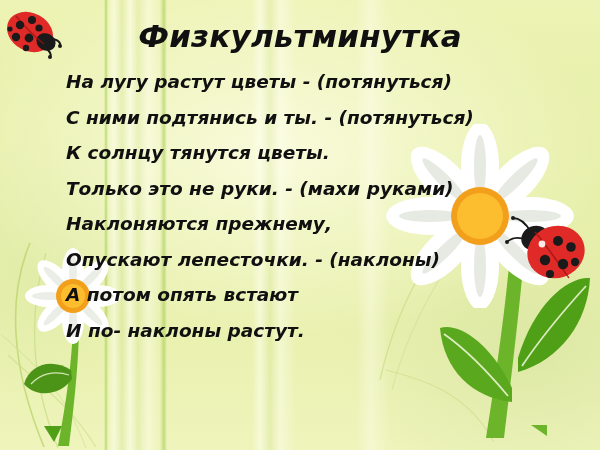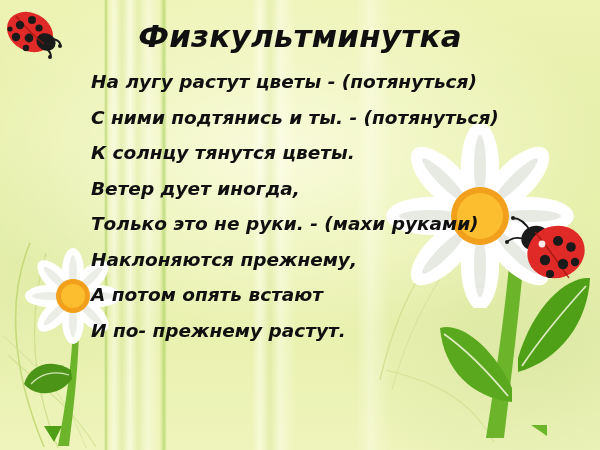--- a/index.html
+++ b/index.html
@@ -114,21 +114,20 @@
     z-index: 6;
   }
   .line {
     font-family: "DejaVu Sans", sans-serif;
     font-style: italic;
     font-weight: 700;
     font-size: 18.5px;
     line-height: 35.5px;
     color: #101010;
     white-space: pre;
-    margin-left: 25px;
   }
 </style>
 </head>
 <body>
 
 <div class="slide">
 
   <div class="bg-wash"></div>
   <div class="bg-stripes"></div>
   <div class="bg-stripes-2"></div>
@@ -287,25 +286,25 @@
     <circle cx="22" cy="40" r="3.2" fill="#1a1a1a"></circle>
     <circle cx="6" cy="21" r="2.6" fill="#1a1a1a"></circle>
   </svg>
 
   <div class="title">Физкультминутка</div>
 
   <div class="lines">
     <div class="line">На лугу растут цветы - (потянуться)</div>
     <div class="line">С ними подтянись и ты. - (потянуться)</div>
     <div class="line">К солнцу тянутся цветы.</div>
-    <div class="line">Ветер дует иногда,</div>
     <div class="line">Только это не руки. - (махи руками)</div>
     <div class="line">Наклоняются прежнему,</div>
+    <div class="line">Опускают лепесточки. - (наклоны)</div>
     <div class="line">А потом опять встают</div>
-    <div class="line">И по- прежнему растут.</div>
+    <div class="line">И по- наклоны растут.</div>
   </div>
 
   <svg class="art" style="left:42px; top:424px; width:26px; height:20px;" viewBox="0 0 26 20">
     <path d="M2 2 L 20 2 L 12 18 Z" fill="#4fa016"></path>
   </svg>
   <svg class="art" style="left:530px; top:424px; width:20px; height:16px;" viewBox="0 0 20 16">
     <path d="M1 1 L 17 1 L 17 12 Z" fill="#6cb52a"></path>
   </svg>
 
 </div>

